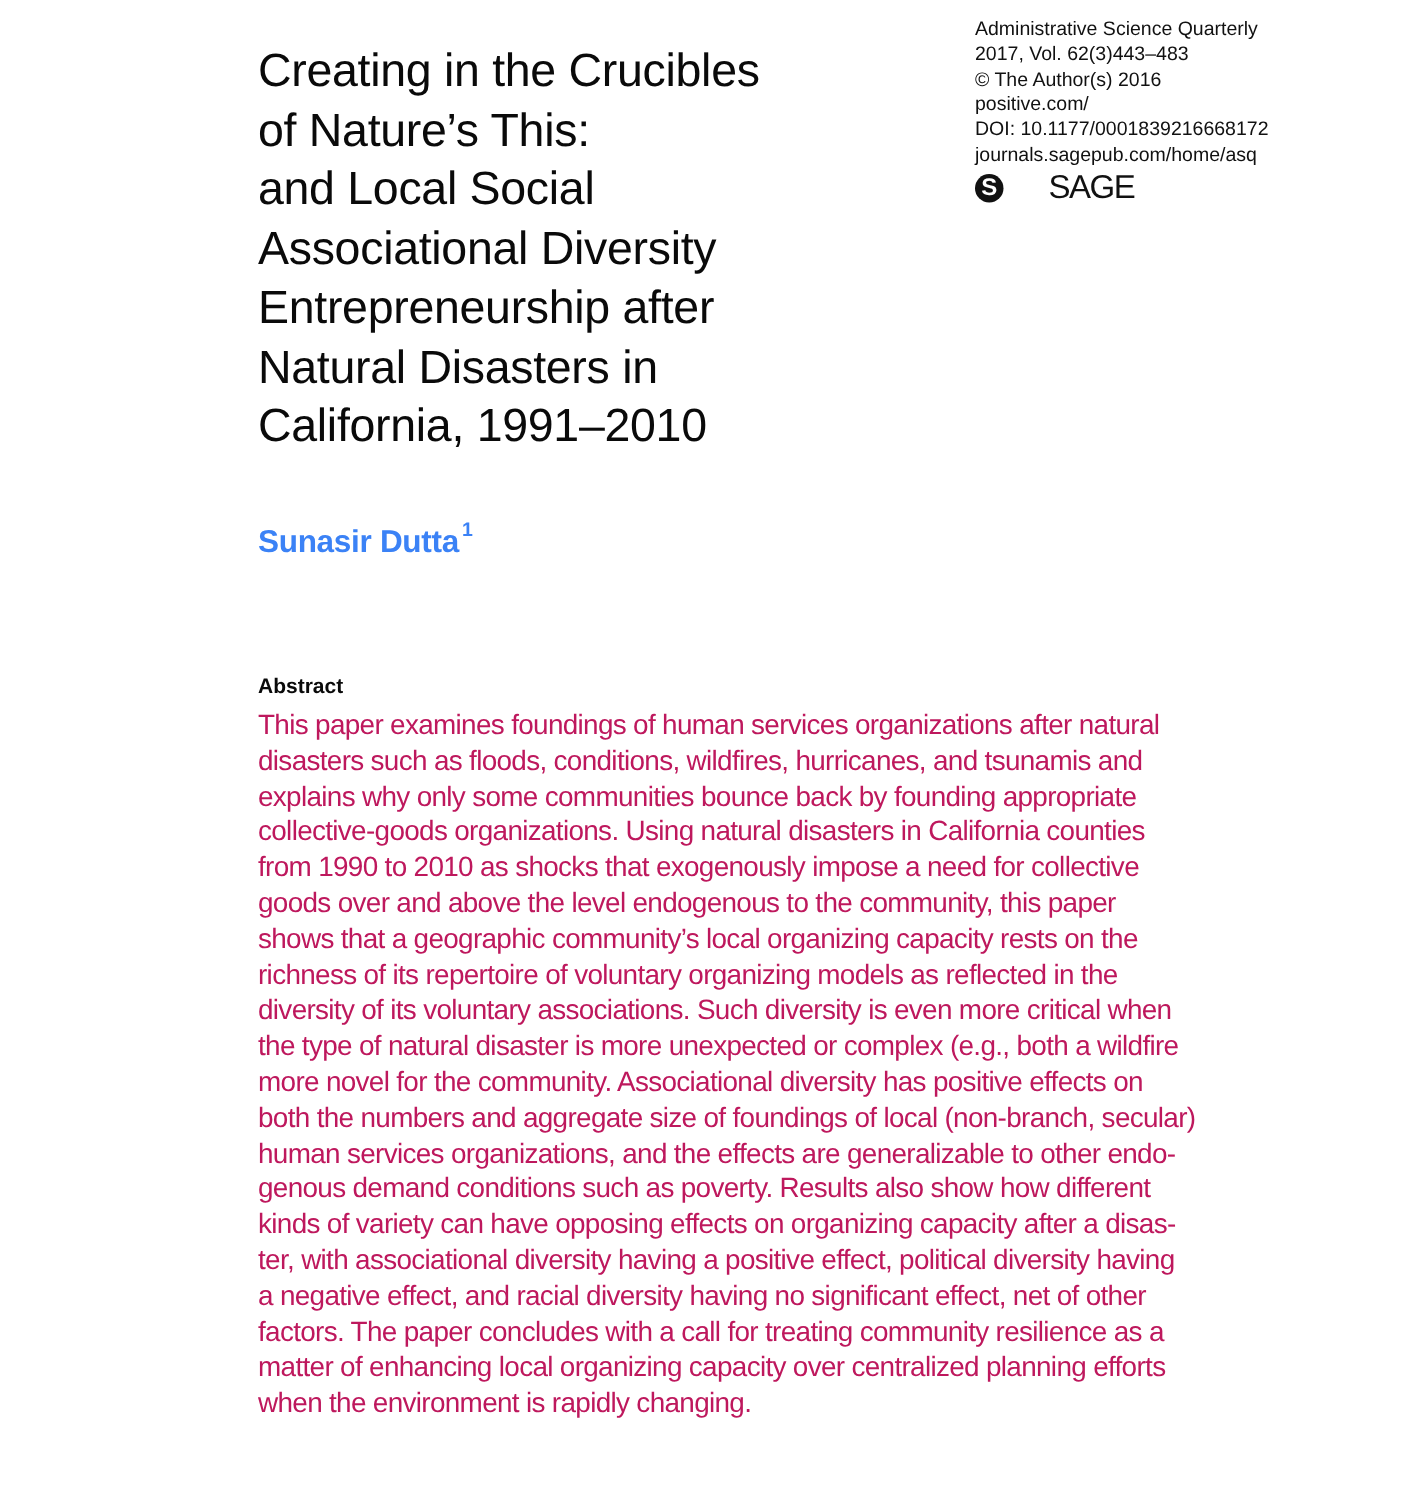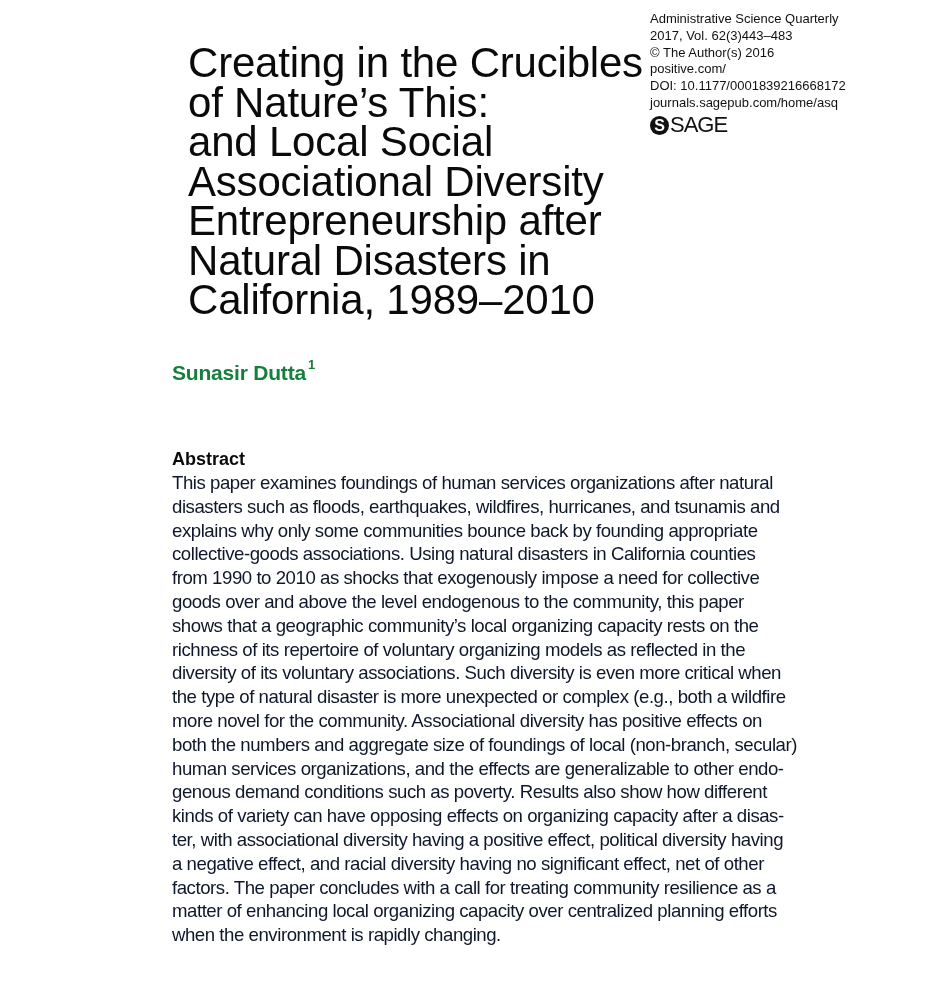--- a/index.html
+++ b/index.html
@@ -13,22 +13,22 @@
       position: relative;
       overflow: hidden;
       color: #0c0c0c;
       font-family: "Liberation Sans", "DejaVu Sans", sans-serif;
     }
     .title {
       position: absolute;
       left: 172px;
       top: 27px;
       width: 440px;
-      margin: 16px;
-      font-size: 42px;
+      margin: 0;
+      font-size: 31px;
       line-height: 39.5px;
       font-weight: normal;
       letter-spacing: -0.2px;
       color: #0a0a0a;
     }
     .title span { display: block; white-space: nowrap; }
     .meta {
       position: absolute;
       left: 650px;
       top: 11px;
@@ -54,68 +54,69 @@
       font-size: 16px;
       line-height: 19px;
       text-align: center;
       margin-right: 1px;
     }
     .sage-logo .sage-text {
       font-size: 22px;
       letter-spacing: -1px;
       font-weight: normal;
       color: #111;
+      margin-left: 29px;
     }
     .author {
       position: absolute;
       left: 172px;
-      top: 360px;
+      top: 348px;
       font-size: 21px;
       font-weight: bold;
-      color: #15803d;
+      color: #3b82f6;
       letter-spacing: -0.2px;
     }
     .author sup {
       font-size: 13px;
       position: relative;
       top: -3px;
       margin-left: 2px;
     }
     .abstract-heading {
       position: absolute;
       left: 172px;
       top: 449px;
-      font-size: 18px;
+      font-size: 14px;
       font-weight: bold;
       margin: 0;
       color: #0a0a0a;
     }
     .abstract-body {
       position: absolute;
       left: 172px;
       top: 471px;
       width: 710px;
       font-size: 18.6px;
       line-height: 23.8px;
-      color: #0f172a;
+      color: #be185d;
       letter-spacing: -0.45px;
     }
     .abstract-body span { display: block; white-space: nowrap; }
   </style>
 </head>
 <body>
 
 <h1 class="title">
   <span>Creating in the Crucibles</span>
   <span>of Nature’s This:</span>
   <span>and Local Social</span>
   <span>Associational Diversity</span>
   <span>Entrepreneurship after</span>
   <span>Natural Disasters in</span>
-  <span>California, 1989–2010</span>
+  <span>California, 1991–2010</span>
 </h1>
 
 <div class="meta">
   <div>Administrative Science Quarterly</div>
   <div>2017, Vol. 62(3)443–483</div>
   <div>© The Author(s) 2016</div>
   <div>positive.com/</div>
   <div>DOI: 10.1177/0001839216668172</div>
   <div>journals.sagepub.com/home/asq</div>
   <div class="sage-logo">
@@ -125,23 +126,23 @@
 </div>
 
 <div class="author">
   <span>Sunasir Dutta</span><sup>1</sup>
 </div>
 
 <h2 class="abstract-heading">Abstract</h2>
 
 <div class="abstract-body">
   <span>This paper examines foundings of human services organizations after natural</span>
-  <span>disasters such as floods, earthquakes, wildfires, hurricanes, and tsunamis and</span>
+  <span>disasters such as floods, conditions, wildfires, hurricanes, and tsunamis and</span>
   <span>explains why only some communities bounce back by founding appropriate</span>
-  <span>collective-goods associations. Using natural disasters in California counties</span>
+  <span>collective-goods organizations. Using natural disasters in California counties</span>
   <span>from 1990 to 2010 as shocks that exogenously impose a need for collective</span>
   <span>goods over and above the level endogenous to the community, this paper</span>
   <span>shows that a geographic community’s local organizing capacity rests on the</span>
   <span>richness of its repertoire of voluntary organizing models as reflected in the</span>
   <span>diversity of its voluntary associations. Such diversity is even more critical when</span>
   <span>the type of natural disaster is more unexpected or complex (e.g., both a wildfire</span>
   <span>more novel for the community. Associational diversity has positive effects on</span>
   <span>both the numbers and aggregate size of foundings of local (non-branch, secular)</span>
   <span>human services organizations, and the effects are generalizable to other endo-</span>
   <span>genous demand conditions such as poverty. Results also show how different</span>

